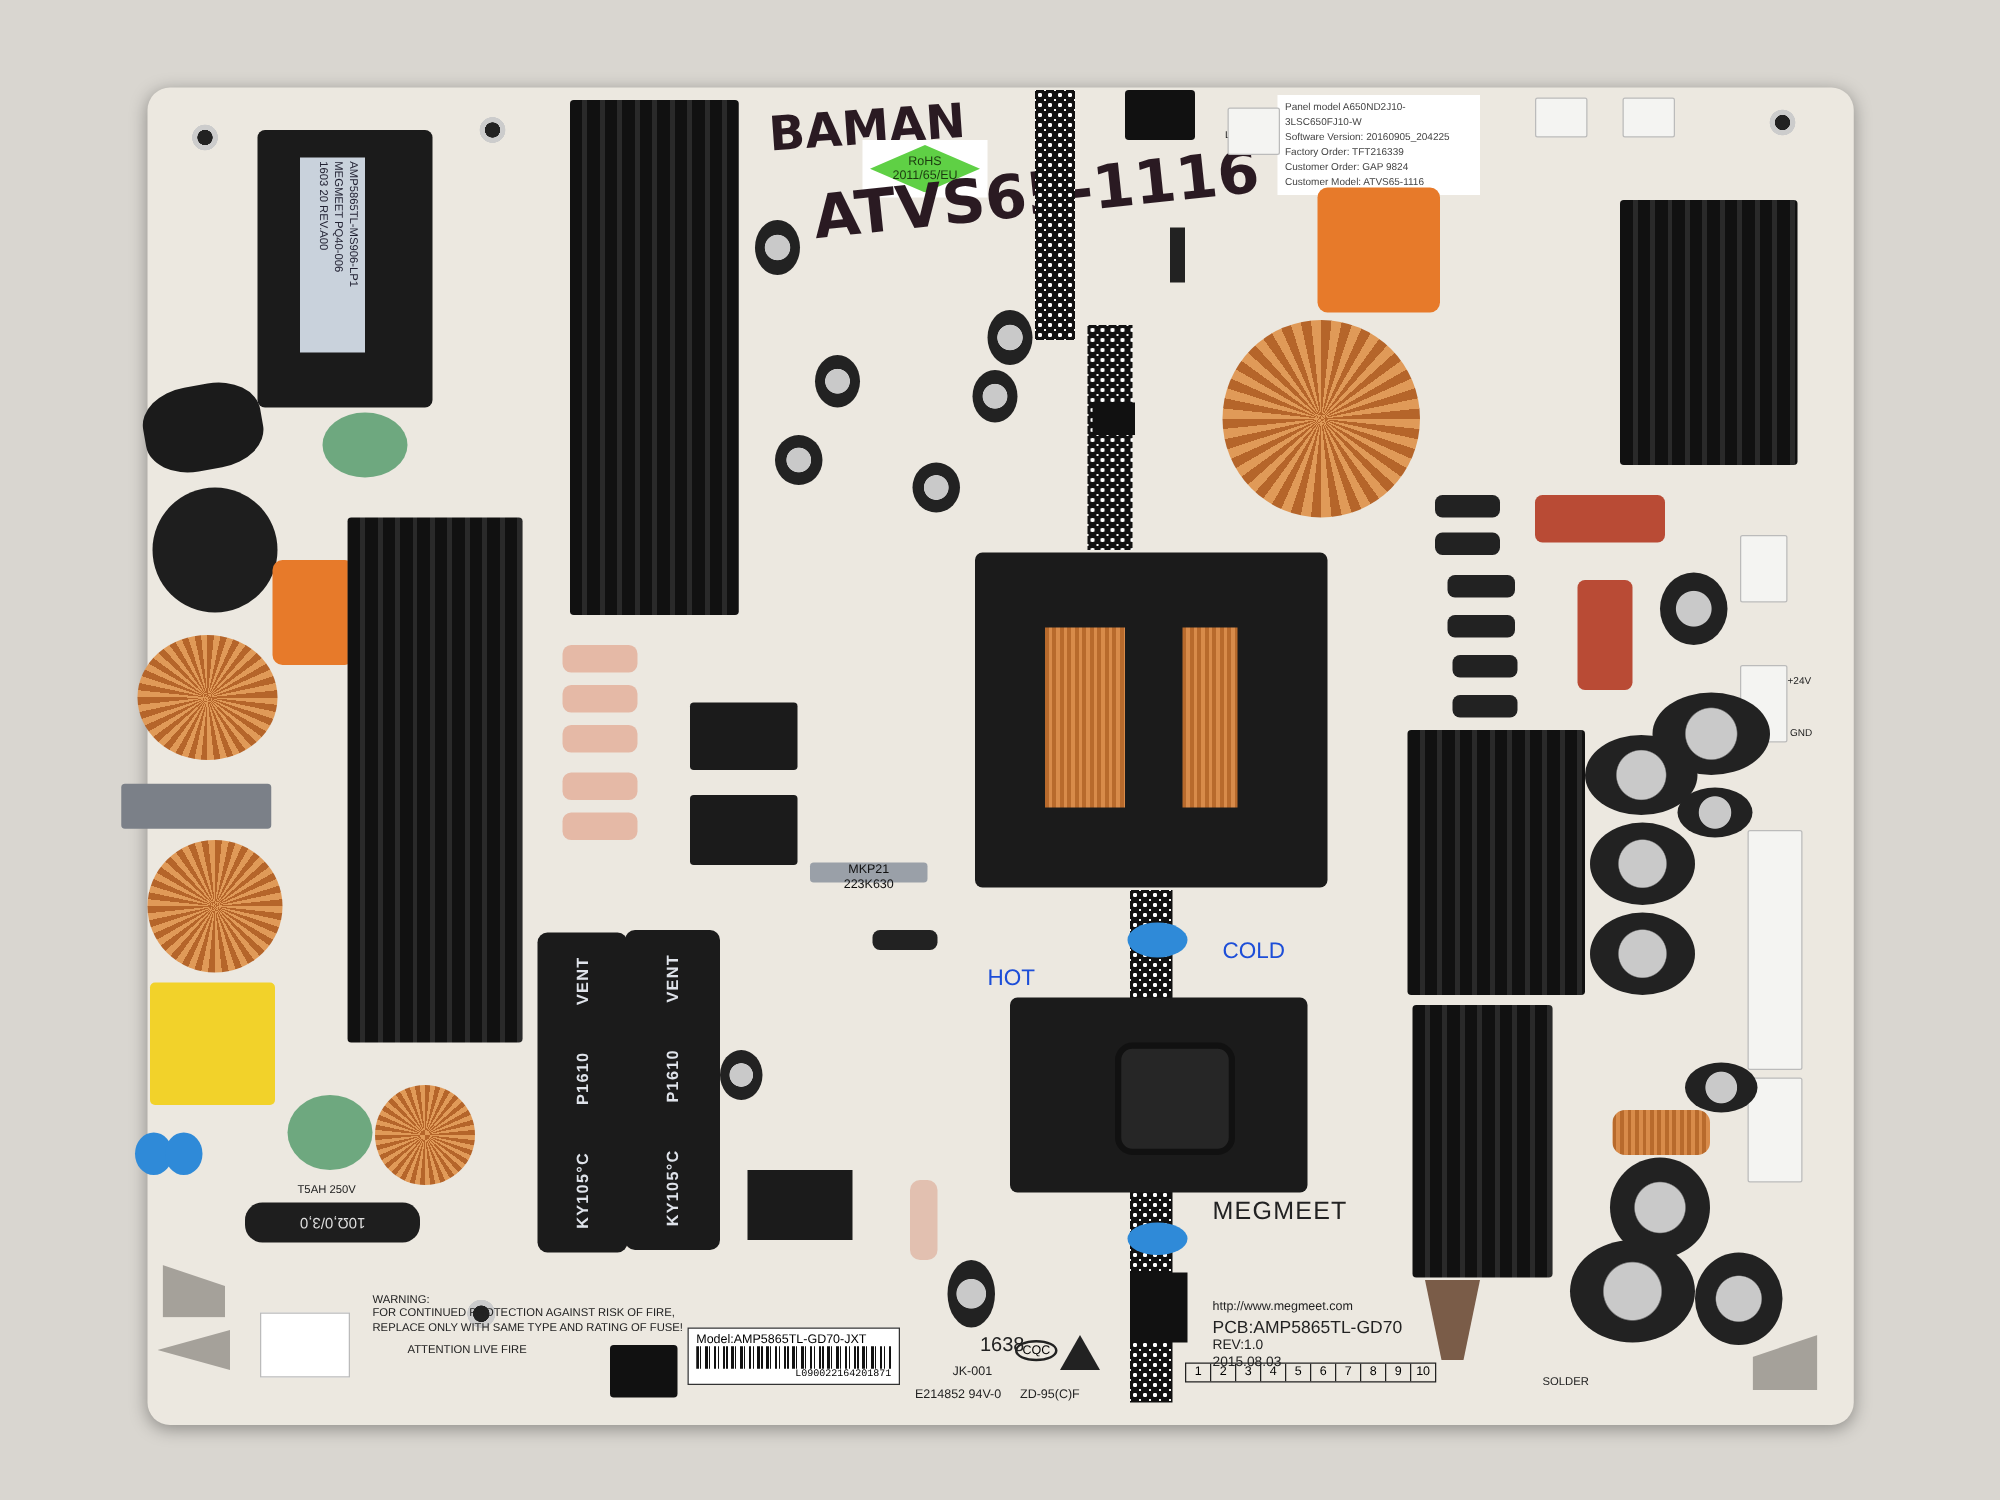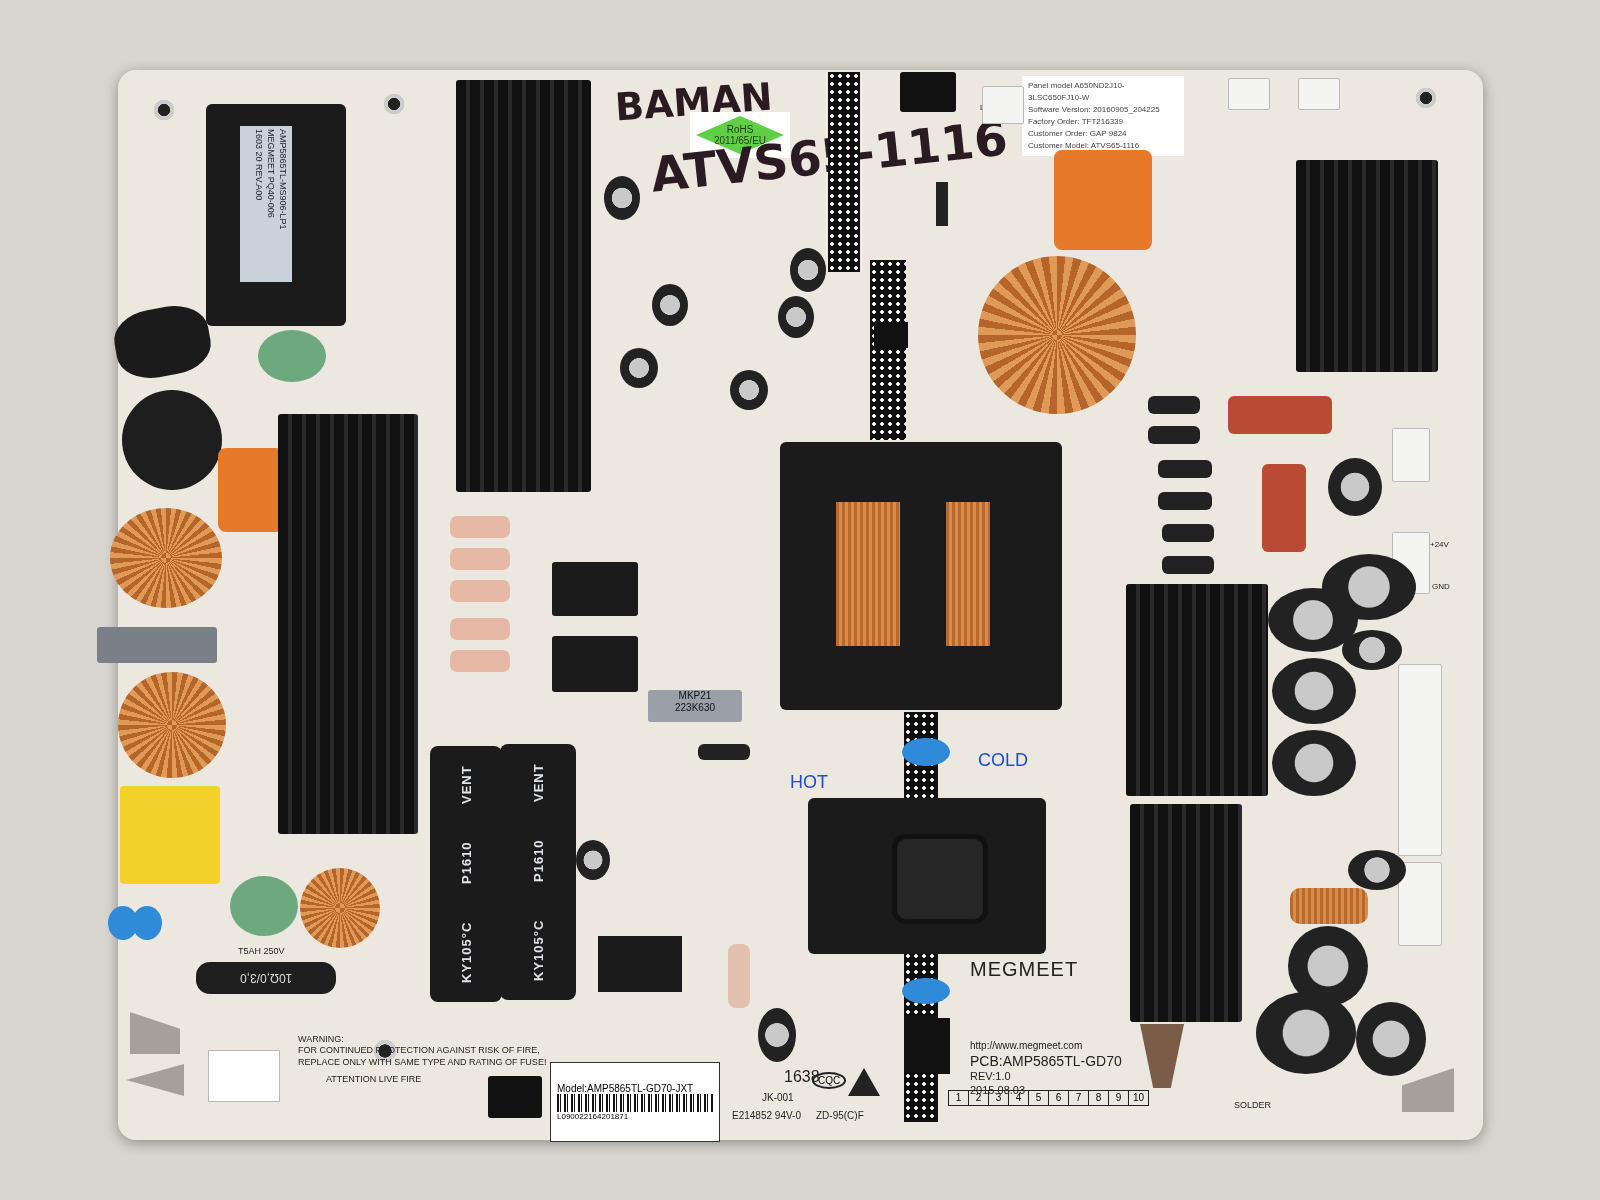--- a/index.html
+++ b/index.html
@@ -14,21 +14,21 @@
   .cap-big{background:#1b1b1b;border-radius:8px;color:#dfe3ea;font-size:13px;font-weight:bold;writing-mode:vertical-rl;transform:rotate(180deg);display:flex;align-items:center;justify-content:space-around;letter-spacing:1px;}
   .silk{color:#222;font-size:10px;}
   .handwritten{font-family:"DejaVu Sans",sans-serif;color:#2a1a22;font-weight:bold;}
   .rohs{width:100px;height:46px;background:#fff;display:flex;align-items:center;justify-content:center;}
   .rohs .dia{width:88px;height:38px;background:#5fd045;clip-path:polygon(50% 0,100% 50%,50% 100%,0 50%);display:flex;flex-direction:column;align-items:center;justify-content:center;font-size:10px;color:#1c3b10;line-height:1.1;}
   .sticker{background:#fff;font-size:8px;color:#444;line-height:1.5;padding:4px 6px;}
   .isolation{background:repeating-radial-gradient(circle at 4px 4px,#fff 0 1.5px,#111 2px 5px);background-size:8px 8px;}
   .heat-label{font-size:18px;color:#1d4ed8;}
   .mgt{font-size:20px;letter-spacing:1px;color:#222;}
   .mgt-sub{font-size:11px;color:#222;line-height:1.25;}
-  .model-lbl{background:#fff;border:1px solid #333;font-size:10px;padding:20px 6px;}
+  .model-lbl{background:#fff;border:1px solid #333;font-size:10px;padding:3px 6px;}
   .barcode{height:18px;background:repeating-linear-gradient(90deg,#111 0 2px,#fff 2px 3px,#111 3px 4px,#fff 4px 7px);}
   .numbox{display:flex;border:1px solid #222;}
   .numbox span{width:19px;height:14px;border-right:1px solid #222;font-size:10px;text-align:center;line-height:14px;}
   .numbox span:last-child{border-right:none;}
   .xcap{background:#f2d22a;border-radius:4px;}
   .ycap{background:#2f8ad8;border-radius:50%;}
   .resistor{background:#e5b9a6;border-radius:7px;}
   .orange-cap{background:#e77a2a;border-radius:8px;}
   .red-cap{background:#b94b35;border-radius:6px;}
   .grey-block{background:#7b8088;border-radius:3px;}
@@ -74,21 +74,21 @@
 <div class="abs hs" style="left:456px;top:80px;width:135px;height:412px;"></div>
 <div class="abs hs" style="left:278px;top:414px;width:140px;height:420px;"></div>
 
 <div class="abs resistor" style="left:450px;top:516px;width:60px;height:22px;"></div>
 <div class="abs resistor" style="left:450px;top:548px;width:60px;height:22px;"></div>
 <div class="abs resistor" style="left:450px;top:580px;width:60px;height:22px;"></div>
 <div class="abs resistor" style="left:450px;top:618px;width:60px;height:22px;"></div>
 <div class="abs resistor" style="left:450px;top:650px;width:60px;height:22px;"></div>
 <div class="abs" style="left:552px;top:562px;width:86px;height:54px;background:#1b1b1b;border-radius:3px;"></div>
 <div class="abs" style="left:552px;top:636px;width:86px;height:56px;background:#1b1b1b;border-radius:3px;"></div>
-<div class="abs grey-block" style="left:648px;top:690px;width:94px;height:32px;background:#9aa0a8;font-size:10px;color:#111;line-height:12px;text-align:center;">
+<div class="abs grey-block" style="left:648px;top:690px;width:94px;height:16px;background:#9aa0a8;font-size:10px;color:#111;line-height:12px;text-align:center;">
   <div>MKP21</div>
   <div>223K630</div>
 </div>
 
 <div class="abs cap-big" style="left:430px;top:746px;width:72px;height:256px;">
   <span>KY105°C</span>
   <span>P1610</span>
   <span>VENT</span>
 </div>
 <div class="abs cap-big" style="left:500px;top:744px;width:76px;height:256px;">
@@ -195,21 +195,21 @@
 <div class="abs silk" style="left:298px;top:1034px;font-size:9px;line-height:1.25;">
   <div>WARNING:</div>
   <div>FOR CONTINUED PROTECTION AGAINST RISK OF FIRE,</div>
   <div>REPLACE ONLY WITH SAME TYPE AND RATING OF FUSE!</div>
   <div style="margin-left:28px;margin-top:6px;">ATTENTION LIVE FIRE</div>
 </div>
 <div class="abs" style="left:488px;top:1076px;width:54px;height:42px;background:#111;border-radius:3px;"></div>
 <div class="abs model-lbl" style="left:550px;top:1062px;width:156px;">
   <div>Model:AMP5865TL-GD70-JXT</div>
   <div class="barcode"></div>
-  <div style="font-size:8px;text-align:left;">L090022164201871</div>
+  <div style="font-size:8px;text-align:right;font-family:Liberation Mono, monospace;">L090022164201871</div>
 </div>
 
 <div class="abs silk" style="left:784px;top:1068px;font-size:16px;">1638</div>
 <div class="abs" style="left:812px;top:1072px;border:2px solid #222;border-radius:50%;padding:1px 4px;font-size:10px;">CQC</div>
 <div class="abs silk" style="left:762px;top:1092px;font-size:10px;">JK-001</div>
 <div class="abs silk" style="left:732px;top:1110px;font-size:10px;">E214852 94V-0</div>
 <div class="abs silk" style="left:816px;top:1110px;font-size:10px;">ZD-95(C)F</div>
 <div class="abs tri" style="left:848px;top:1068px;border-left-width:16px;border-right-width:16px;border-bottom-width:28px;"></div>
 
 <div class="abs" style="left:874px;top:322px;width:34px;height:26px;background:#111;"></div>

